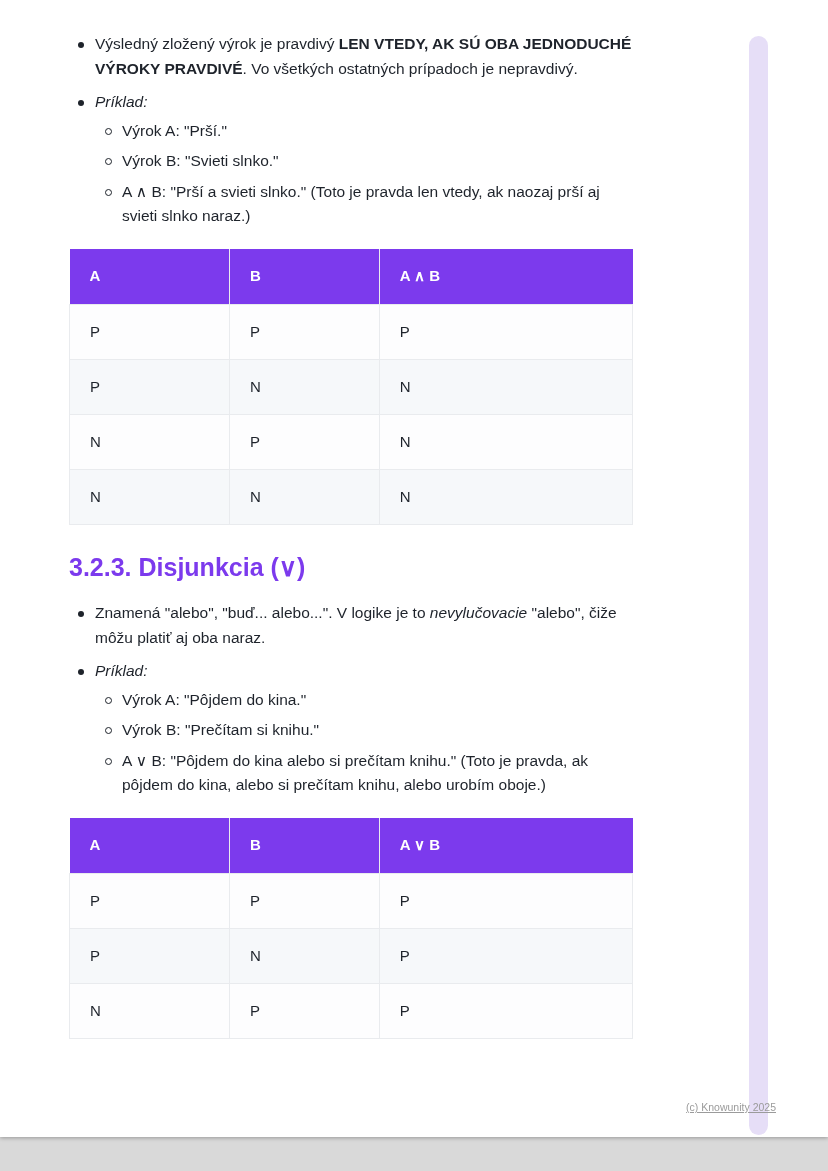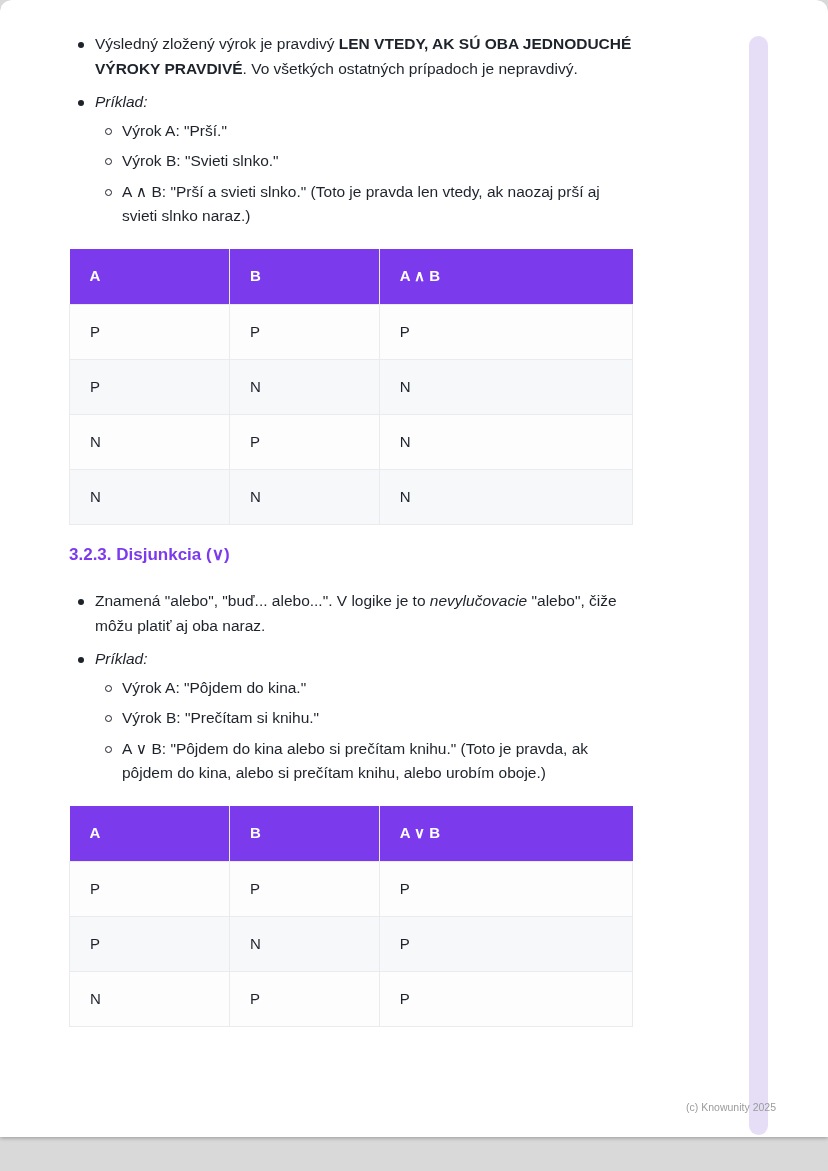--- a/index.html
+++ b/index.html
@@ -8,21 +8,20 @@
     font-family: "Liberation Sans", sans-serif;
     background: #d9d9d9;
   }
   .screen {
     position: relative;
     width: 828px;
     height: 1171px;
     background: #d9d9d9;
     overflow: hidden;
     margin: 0 auto;
-    border-radius: 12px;
   }
   .page {
     position: absolute;
     top: 0; left: 0;
     width: 828px;
     height: 1137px;
     background: #ffffff;
     overflow: hidden;
     box-shadow: 0 1px 4px rgba(0,0,0,0.3);
   }
@@ -54,24 +53,24 @@
     border-radius: 50%;
     border: 1.4px solid #1e232b;
     background: transparent;
   }
   strong { font-weight: bold; }
   em { font-style: italic; margin-top: 48px; }
 
   
   h3.heading {
     color: var(--accent, #7c3aed);
-    font-size: 17px;
+    font-size: 25px;
     line-height: 24px;
     font-weight: 700;
-    margin: 18px 0 22px 0;
+    margin: 30px 0 22px 0;
   }
 
   
   table.truth-table {
     border-collapse: collapse;
     table-layout: fixed;
     width: 100%;
     margin-top: 20px;
     font-size: 15px;
     color: #1e232b;
@@ -112,20 +111,21 @@
     background: var(--scrollbar, #e6def7);
   }
   
   .watermark {
     position: absolute;
     top: 1101px;
     right: 52px;
     font-size: 10.5px;
     color: var(--watermark, #9b9b9b);
     z-index: 5;
+    text-decoration: underline;
   }
 </style>
 </head>
 <body>
 
 <div class="screen">
   <div class="page">
     <div class="content">
 
       <ul class="l1">

